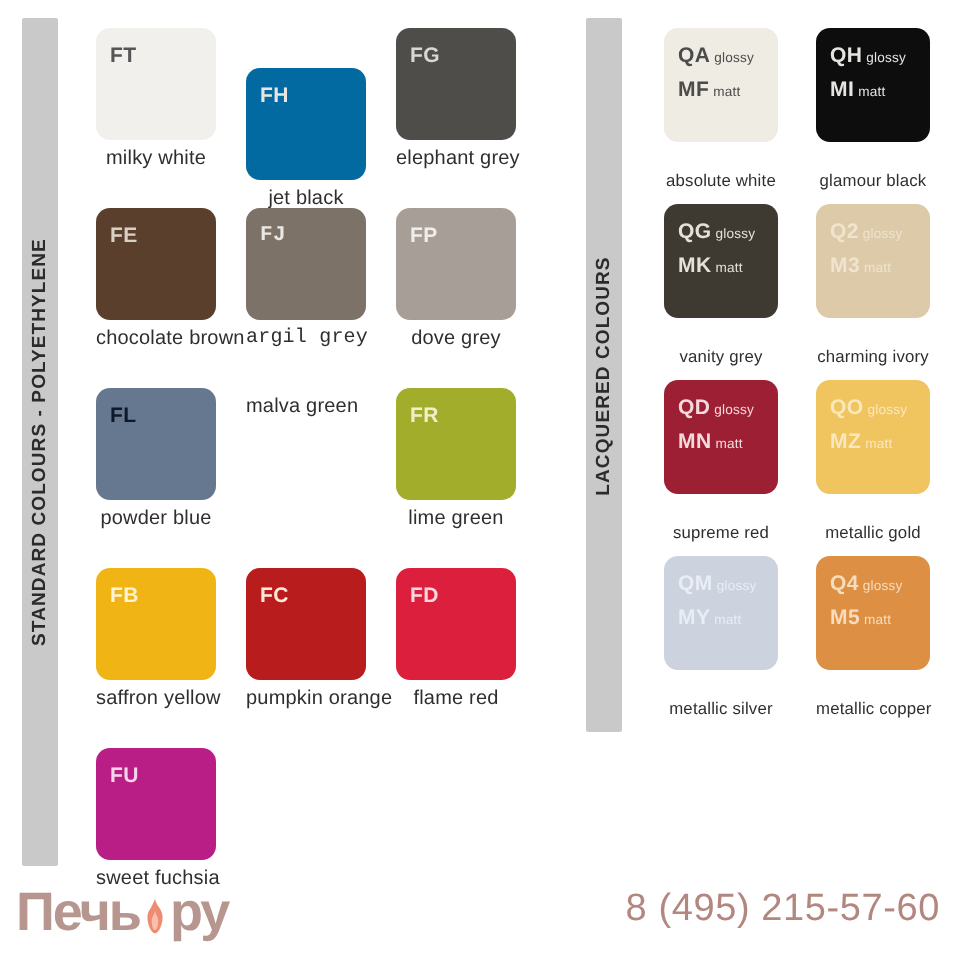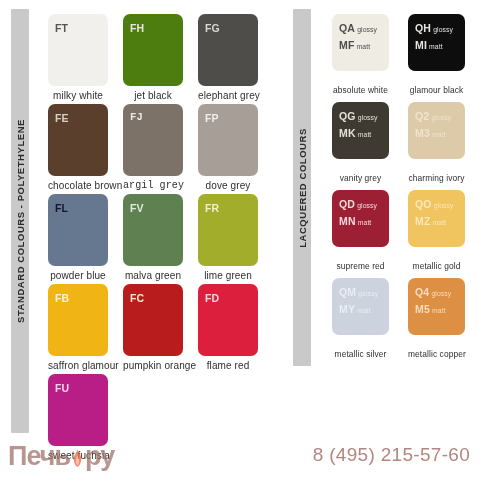--- a/index.html
+++ b/index.html
@@ -70,21 +70,21 @@
   .chip-name {
     text-align: center;
     font-size: 10px;
     color: #2f2f2f;
     margin-top: 4px;
     white-space: nowrap;
     letter-spacing: 0.1px;
   }
 
   
-  .std .chip { width: 60px; height: 72px; }
+  .std .chip { width: 60px; height: 56px; }
   
   .lacq .chip { width: 57px; height: 57px; }
   .lacq .chip-name { font-size: 8.4px; margin-top: 14px; }
 
   
   #watermark {
     position: absolute;
     left: 8px;
     bottom: 14px;
     display: flex;
@@ -126,21 +126,21 @@
 </div>
 
 <div id="std-grid" class="std">
     <div class="swatch-cell" style="left: 48px; top: 14px;">
       <div class="chip" style="background: rgb(241, 240, 236);">
         <div class="chip-code" style="color: rgb(85, 85, 85);"><span class="code-main">FT</span></div>
       </div>
       <div class="chip-name">milky white</div>
     </div>
     <div class="swatch-cell" style="left: 123px; top: 14px;">
-      <div class="chip" style="background: #4d7c0f;">
+      <div class="chip" style="background: #0369a1; margin-top: 20px;">
         <div class="chip-code" style="color: rgb(232, 230, 226);"><span class="code-main">FH</span></div>
       </div>
       <div class="chip-name">jet black</div>
     </div>
     <div class="swatch-cell" style="left: 198px; top: 14px;">
       <div class="chip" style="background: rgb(78, 77, 74);">
         <div class="chip-code" style="color: rgb(216, 215, 212);"><span class="code-main">FG</span></div>
       </div>
       <div class="chip-name">elephant grey</div>
     </div>
@@ -162,36 +162,33 @@
       </div>
       <div class="chip-name">dove grey</div>
     </div>
     <div class="swatch-cell" style="left: 48px; top: 194px;">
       <div class="chip" style="background: rgb(102, 119, 144);">
         <div class="chip-code" style="color: #0f172a;"><span class="code-main">FL</span></div>
       </div>
       <div class="chip-name">powder blue</div>
     </div>
     <div class="swatch-cell" style="left: 123px; top: 194px;">
-      <div class="chip" style="background: rgb(95, 129, 82);">
-        <div class="chip-code" style="color: rgb(224, 233, 218);"><span class="code-main">FV</span></div>
-      </div>
       <div class="chip-name">malva green</div>
     </div>
     <div class="swatch-cell" style="left: 198px; top: 194px;">
       <div class="chip" style="background: rgb(163, 173, 44); padding-left: 20px;">
         <div class="chip-code" style="color: rgb(238, 240, 204);"><span class="code-main">FR</span></div>
       </div>
       <div class="chip-name">lime green</div>
     </div>
     <div class="swatch-cell" style="left: 48px; top: 284px;">
       <div class="chip" style="background: rgb(240, 181, 21);">
         <div class="chip-code" style="color: rgb(253, 243, 214);"><span class="code-main">FB</span></div>
       </div>
-      <div class="chip-name">saffron glamour</div>
+      <div class="chip-name">saffron yellow</div>
     </div>
     <div class="swatch-cell" style="left: 123px; top: 284px;">
       <div class="chip" style="background: #b91c1c;">
         <div class="chip-code" style="color: rgb(253, 232, 214);"><span class="code-main">FC</span></div>
       </div>
       <div class="chip-name">pumpkin orange</div>
     </div>
     <div class="swatch-cell" style="left: 198px; top: 284px;">
       <div class="chip" style="background: rgb(220, 31, 60);">
         <div class="chip-code" style="color: rgb(251, 214, 220);"><span class="code-main">FD</span></div>

